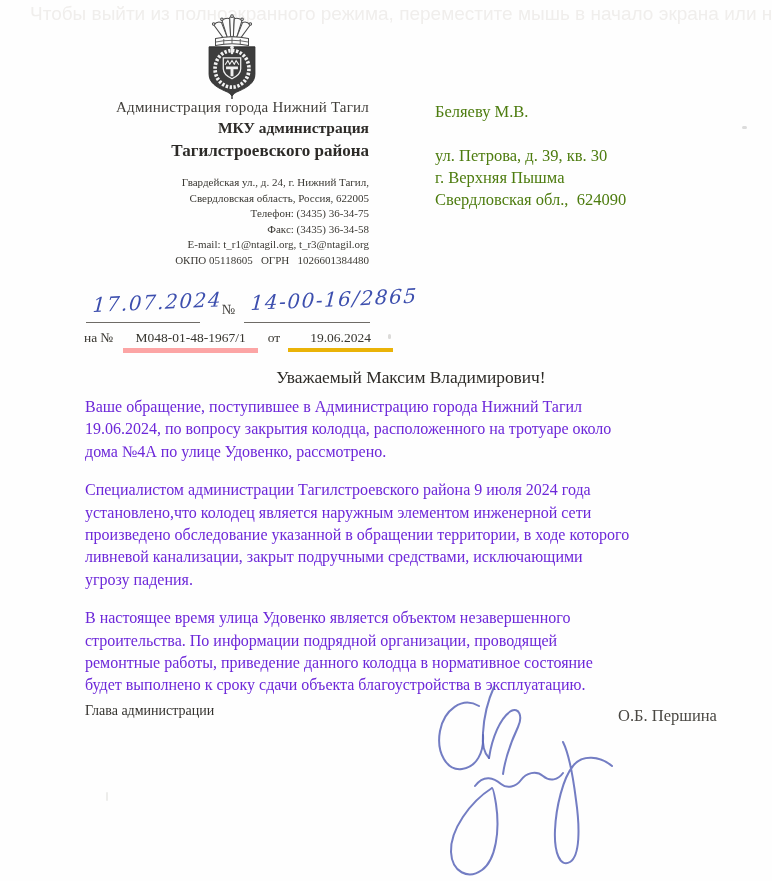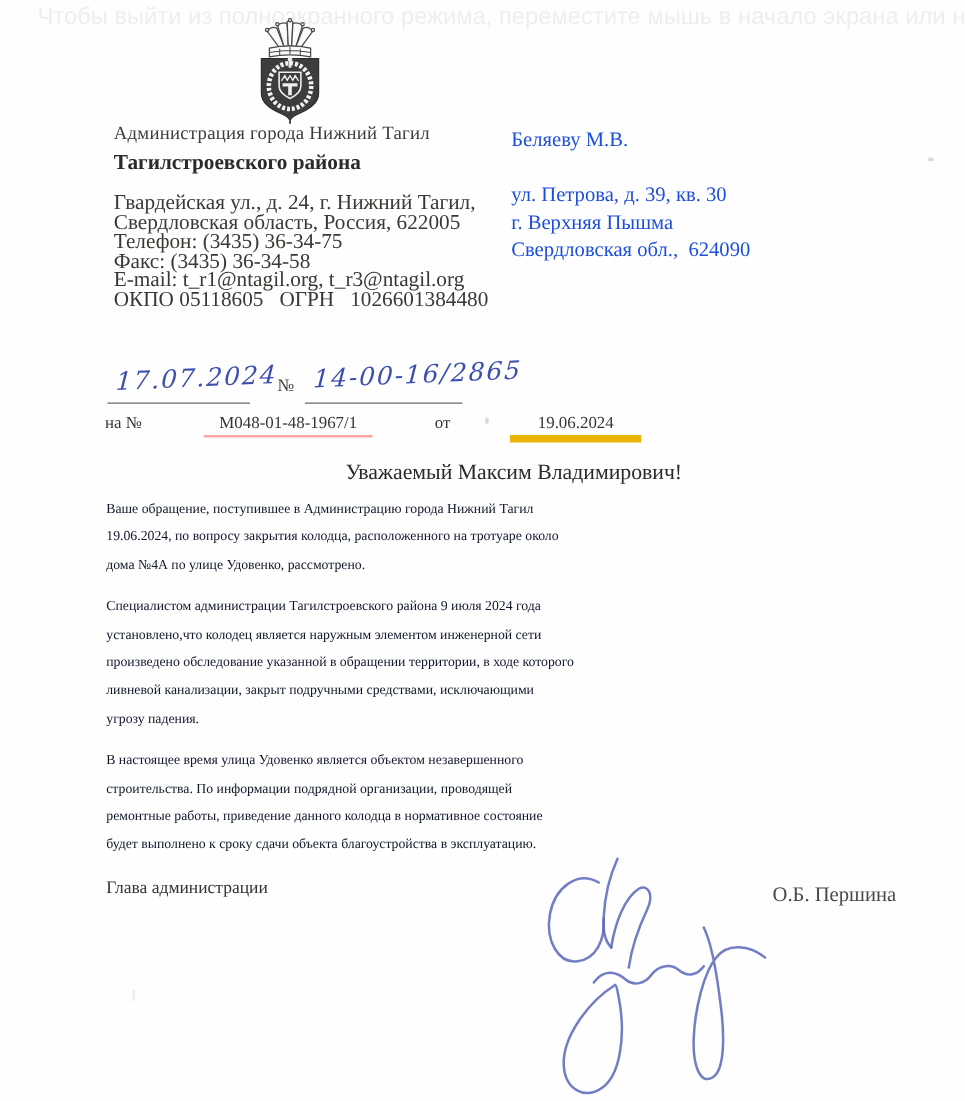--- a/index.html
+++ b/index.html
@@ -14,62 +14,62 @@
     position:absolute; top:2px; left:30px; height:24px;
     display:flex; align-items:center; gap:12px; white-space:nowrap;
     font-family:"Liberation Sans", sans-serif; font-size:19px;
     color:#f0eeec; user-select:none;
   }
 
   
   .emblem { position:absolute; left:202px; top:12px; width:60px; height:88px; }
 
   
-  .letterhead { position:absolute; left:91px; top:99px; width:300px; text-align:left; }
+  .letterhead { position:absolute; left:69px; top:99px; width:300px; text-align:right; }
   .org1 { font-size:15px; color:#403e3a; letter-spacing:0.2px; }
   .org2 { font-size:15.5px; font-weight:bold; margin-top:3px; }
   .org3 { font-size:17px; font-weight:bold; margin-top:4px; }
-  .addr { margin-top:14px; font-size:17px; line-height:15.5px; color:#3a3833; }
+  .addr { margin-top:14px; font-size:11px; line-height:15.5px; color:#3a3833; }
   .addr div { white-space:pre; }
 
   
-  .recipient { position:absolute; left:409px; top:102px; font-size:16.5px; color:#1d4ed8; }
+  .recipient { position:absolute; left:435px; top:102px; font-size:16.5px; color:#4d7c0f; }
   .recipient .rname { margin-bottom:23px; }
   .recipient .aline { line-height:22px; white-space:pre; }
 
   
   .hw {
     position:absolute; display:inline-block;
     font-family:"DejaVu Serif", serif; font-style:italic;
     color:#3d4fae; font-size:20px; letter-spacing:1.5px;
     transform:rotate(-2.5deg) skewX(-6deg); transform-origin:left bottom;
   }
   .hw-date  { left:92px;  top:293px; }
   .hw-num   { left:250px; top:291px; }
   .uline { position:absolute; height:1px; background:#6e6b66; }
   .ul-date { left:86px;  top:322px; width:114px; }
   .ul-num  { left:244px; top:322px; width:126px; }
   .no-sign { position:absolute; left:222px; top:302px; font-size:14px; color:#45433f; }
 
   .refrow2 {
     position:absolute; left:84px; top:330px;
-    font-size:13.5px; color:#37352f; display:flex; align-items:baseline;gap:40px;
+    font-size:13.5px; color:#37352f; display:flex; align-items:baseline;
   }
   .ref-prefix { margin-right:10px; }
-  .ref-innum  { border-bottom:2px solid #fca5a5; padding:0 12px 2px 12px; }
+  .ref-innum  { border-bottom:5px solid #fca5a5; padding:0 12px 2px 12px; }
   .ref-from   { margin:0 8px 0 10px; }
-  .ref-indate { border-bottom:6px solid #eab308; padding:0 22px 2px 22px; }
+  .ref-indate { border-bottom:4px solid #eab308; padding:0 22px 2px 22px; }
 
   
   .salutation {
     position:absolute; left:85px; top:367px; width:652px;
     text-align:center; font-size:17.4px; color:#2c2a26;
   }
   .bodytext { position:absolute; left:85px; top:396px; width:652px;
-    font-size:11px; line-height:22.4px; color:#0f172a; }
+    font-size:16px; line-height:22.4px; color:#6d28d9; }
   .para { margin:0; }
 
   
   .fade-right {
     position:absolute; right:0; top:380px; width:70px; height:300px;
     background:linear-gradient(to right, rgba(254,254,254,0), rgba(254,254,254,0.55));
     pointer-events:none;
   }
 
   
@@ -121,20 +121,21 @@
 
     <path d="M22.5,50 H41.5 V62 C41.5,67.5 37,70.5 32,72.8 C27,70.5 22.5,67.5 22.5,62 Z" fill="#3d3d3d" stroke="#eeeeee" stroke-width="1.4"></path>
 
     <path d="M24.5,57.5 L27.5,53 L29.8,57.5 M29.2,57.5 L32,53 L34.8,57.5 M34.2,57.5 L36.5,53 L39.5,57.5" fill="none" stroke="#eeeeee" stroke-width="1.2"></path>
 
     <path d="M25.5,59.5 H38.5 V62.5 H33.6 V70 H30.4 V62.5 H25.5 Z" fill="#eeeeee"></path>
   </svg>
 
   <div class="letterhead">
     <div class="org1">Администрация города Нижний Тагил</div>
+    <div class="org2">МКУ администрация</div>
     <div class="org3">Тагилстроевского района</div>
     <div class="addr">
       <div>Гвардейская ул., д. 24, г. Нижний Тагил,</div>
       <div>Свердловская область, Россия, 622005</div>
       <div>Телефон: (3435) 36-34-75</div>
       <div>Факс: (3435) 36-34-58</div>
       <div>E-mail: t_r1@ntagil.org, t_r3@ntagil.org</div>
       <div>ОКПО 05118605   ОГРН   1026601384480</div>
     </div>
   </div>

